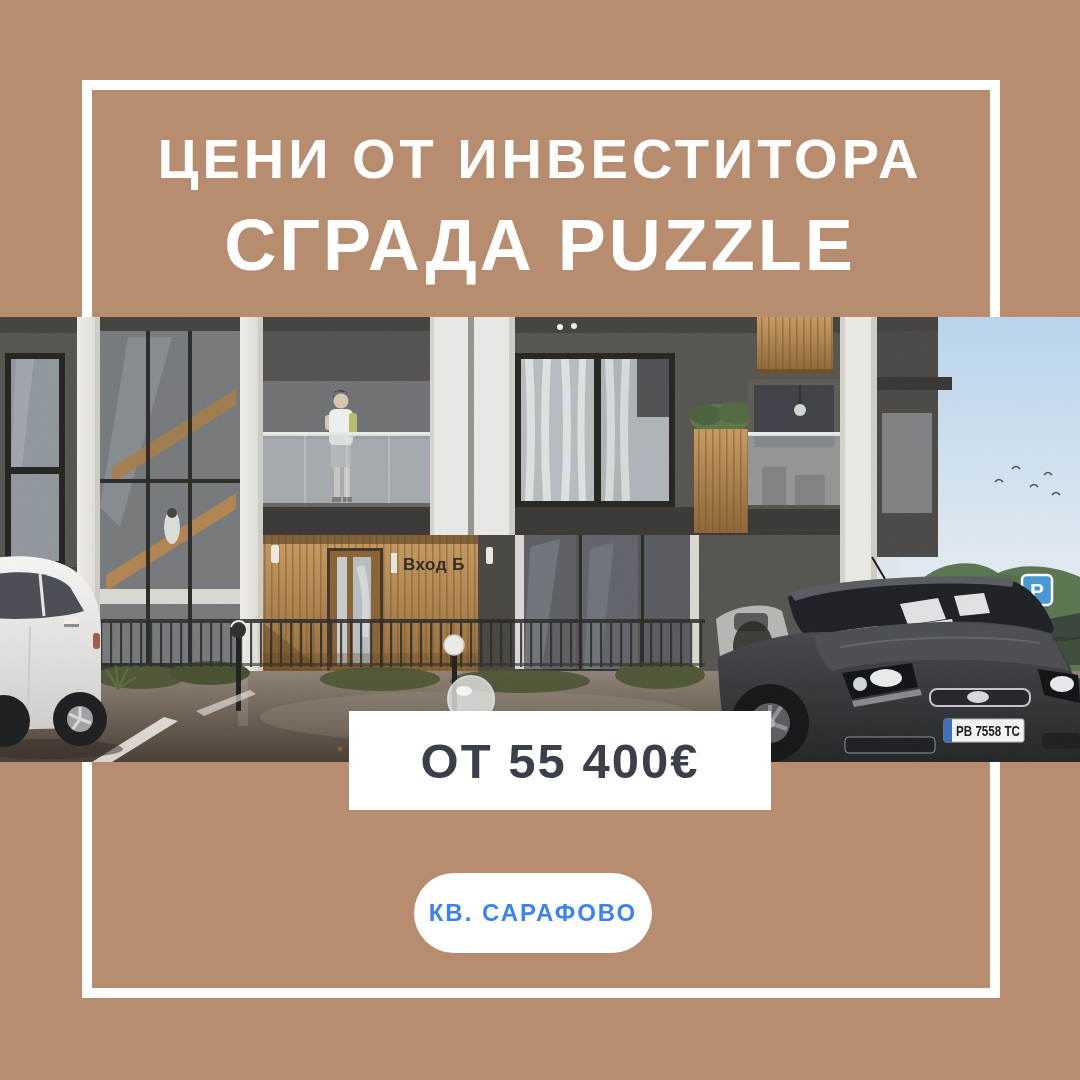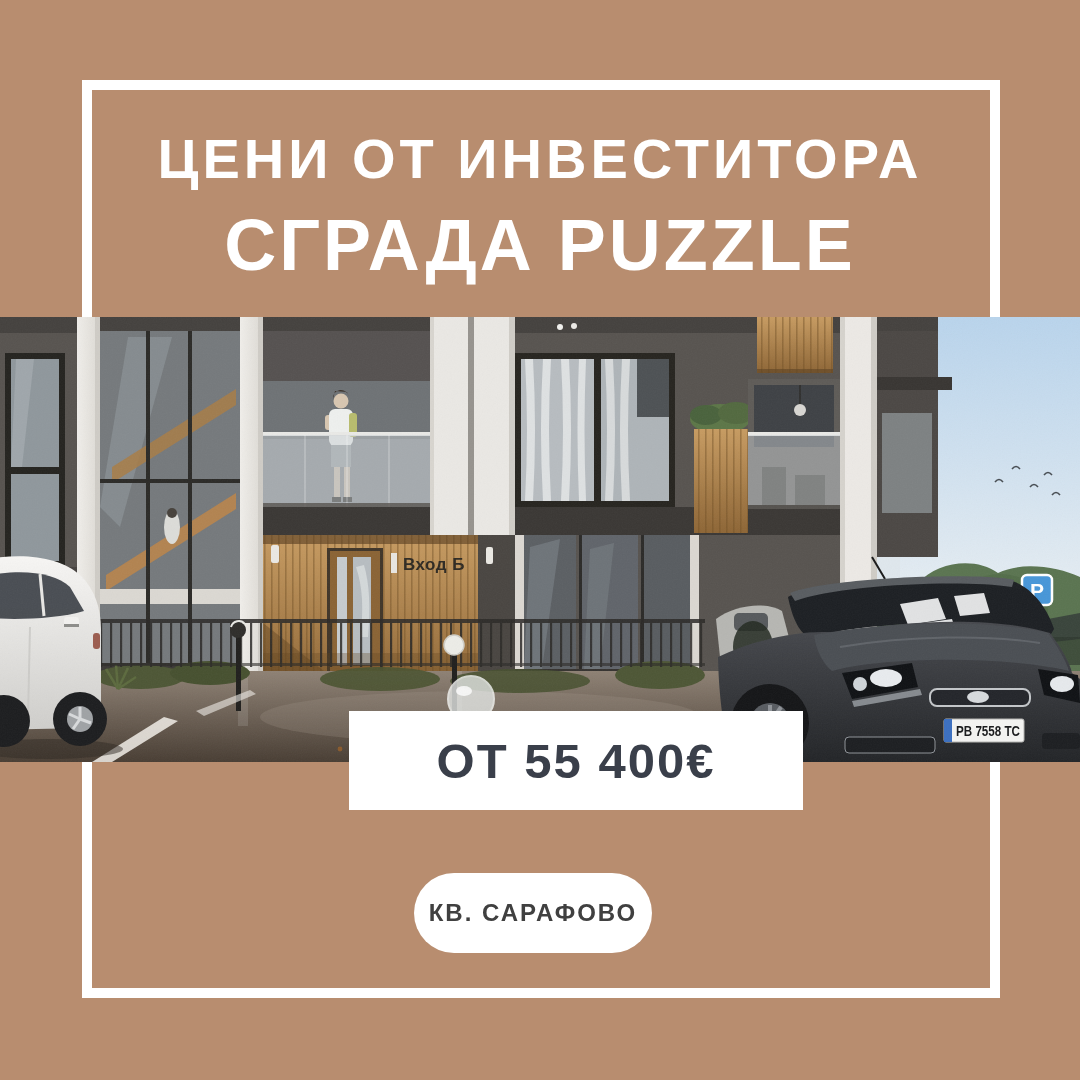--- a/index.html
+++ b/index.html
@@ -19,21 +19,21 @@
     font-size:56px;font-weight:700;letter-spacing:4px;line-height:1.1;
   }
   .title-line2{
     margin-top:16px;font-size:72px;font-weight:800;letter-spacing:3px;line-height:1.1;
   }
   .photo{
     position:absolute;left:0;top:317px;width:1080px;height:445px;overflow:hidden;background:#d8e2ea;
   }
   .photo svg{display:block;width:1080px;height:445px;}
   .price-box{
-    position:absolute;left:349px;top:711px;width:454px;height:99px;background:#ffffff;
+    position:absolute;left:349px;top:711px;width:422px;height:99px;background:#ffffff;
     display:flex;align-items:center;justify-content:center;
     font-size:49px;font-weight:800;color:#3a3f4a;letter-spacing:2px;
   }
   .location-pill{
     position:absolute;left:414px;top:873px;width:238px;height:80px;background:#ffffff;
     border-radius:40px;display:flex;align-items:center;justify-content:center;
     font-size:24px;font-weight:800;color:#3b3b3b;letter-spacing:2px;
   }
   svg text{font-family:"Liberation Sans","DejaVu Sans",sans-serif;}
 </style>
@@ -409,15 +409,15 @@
   </g>
 
   <rect width="1080" height="445" filter="url(#grain)" opacity="0.05"></rect>
 </svg>
 </div>
 
 <div class="price-box" style="background: rgb(255, 255, 255); color: rgb(58, 63, 74);">
   <span>ОТ 55 400€</span>
 </div>
 
-<div class="location-pill" style="background: rgb(255, 255, 255); color: #404040;">
+<div class="location-pill" style="background: rgb(255, 255, 255); color: #3b82f6;">
   <span>КВ. САРАФОВО</span>
 </div>
 
 </body></html>

